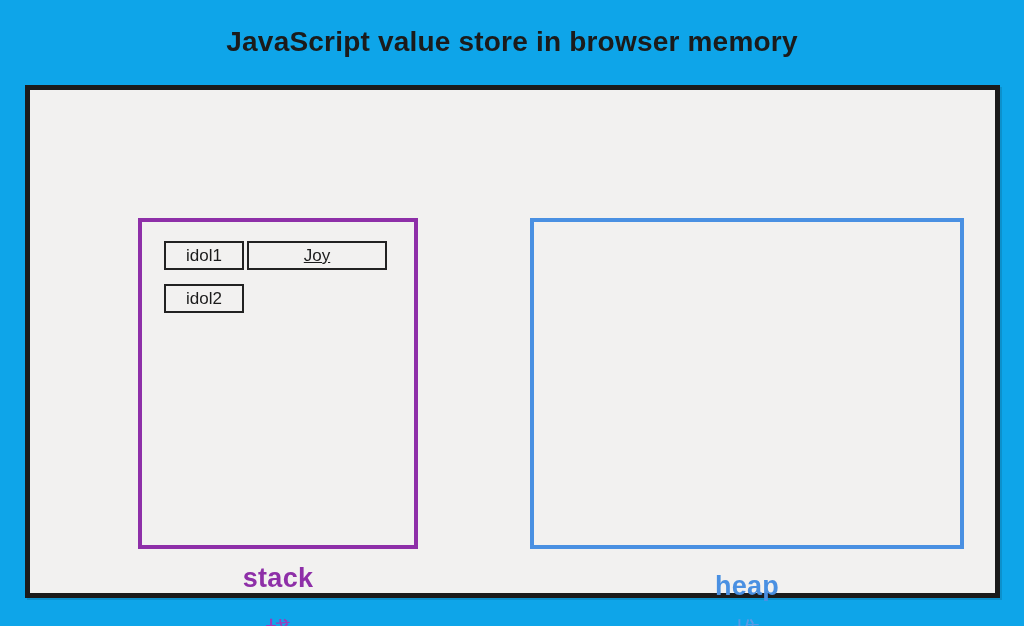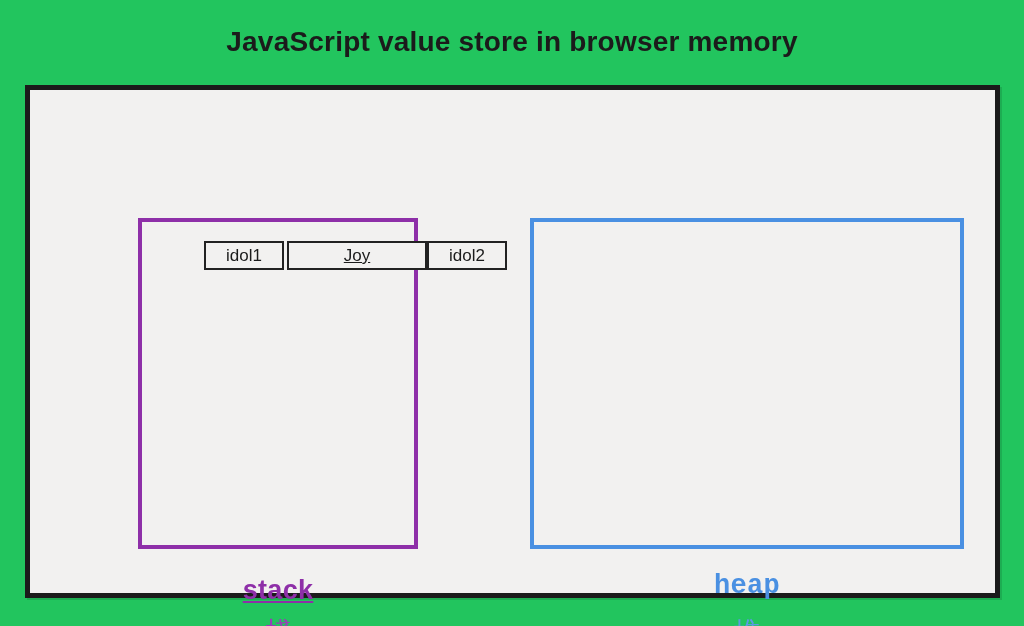--- a/index.html
+++ b/index.html
@@ -4,21 +4,21 @@
 <style>
   html, body {
     margin: 0;
     padding: 0;
     background: #e8e8e8;
   }
   .canvas {
     position: relative;
     width: 1024px;
     height: 626px;
-    background: #22c55e;
+    background: #0ea5e9;
     overflow: hidden;
     font-family: "Liberation Sans", sans-serif;
     color: #1b1b1b;
   }
   .diagram-title {
     position: absolute;
     top: 26px;
     left: 0;
     width: 1024px;
     text-align: center;
@@ -54,22 +54,22 @@
     width: 434px;
     height: 331px;
     border: 4px solid #4a90e2;
     box-sizing: border-box;
   }
   .var-table {
     position: absolute;
     left: 22px;
     top: 19px;
     display: flex;
+    flex-direction: column;
     row-gap: 14px;
-    margin-left: 40px;
   }
   .var-row {
     display: flex;
     column-gap: 3px;
   }
   .var-cell {
     border: 2px solid #222222;
     background: #f2f1f0;
     height: 25px;
     line-height: 25px;
@@ -80,22 +80,22 @@
   }
   .var-cell.key   { width: 76px; }
   .var-cell.value { width: 136px; text-decoration: underline; }
   .zone-label {
     position: absolute;
     text-align: center;
     font-size: 27px;
     font-weight: 800;
     letter-spacing: 0.3px;
   }
-  .zone-label.stack { left: 108px; width: 280px; top: 485px; color: #8e2fa8; text-decoration: underline; }
-  .zone-label.heap  { left: 500px; width: 434px; top: 481px; color: #4a90e2; font-family: Liberation Mono, monospace; }
+  .zone-label.stack { left: 108px; width: 280px; top: 473px; color: #8e2fa8; }
+  .zone-label.heap  { left: 500px; width: 434px; top: 481px; color: #4a90e2; }
   .zone-label-zh {
     position: absolute;
     text-align: center;
     font-size: 26px;
     font-weight: 400;
     font-family: "Liberation Sans", sans-serif;
   }
   .zone-label-zh.stack { left: 108px; width: 280px; top: 524px; color: #9a3cba; }
   .zone-label-zh.heap  { left: 500px; width: 434px; top: 524px; color: #5b9ae4; }
 </style>

